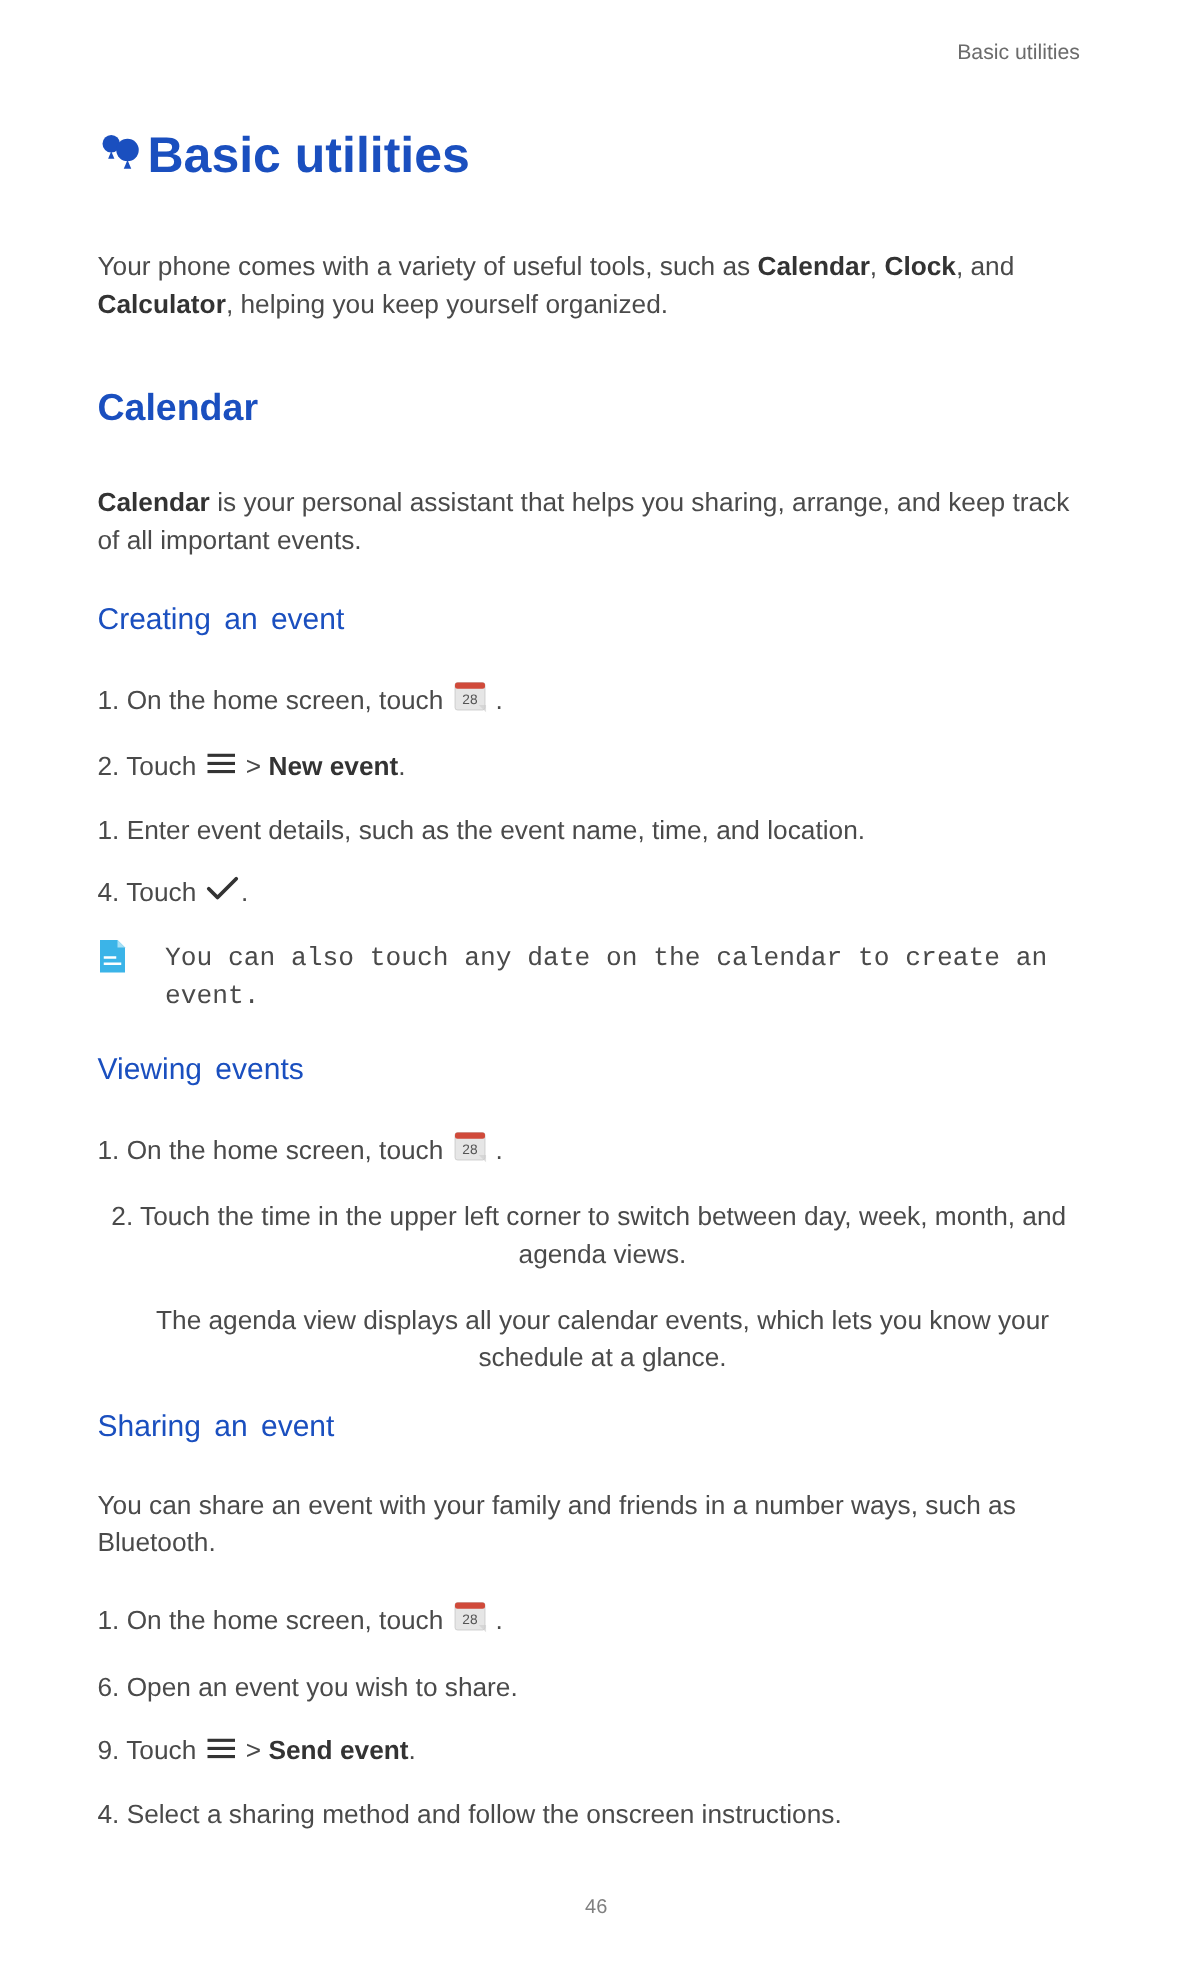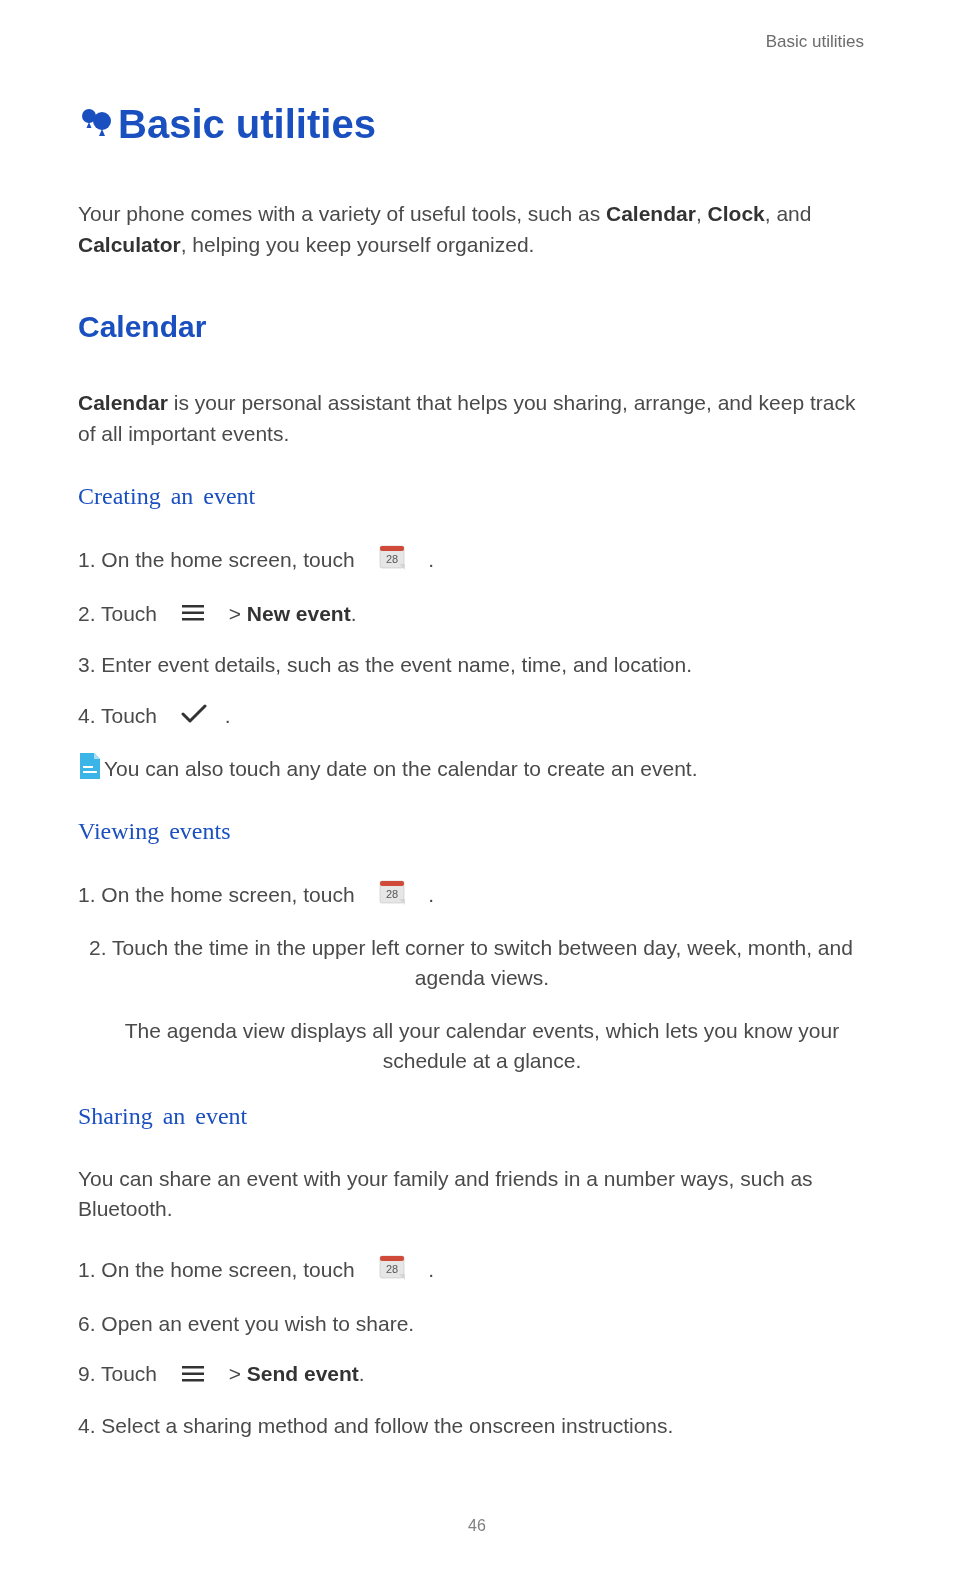--- a/index.html
+++ b/index.html
@@ -44,47 +44,47 @@
     font-weight: 700;
     color: #1a4fbf;
     padding-bottom: 40px;
   }
   .h3 {
     font-size: 24px;
     color: #1a4fbf;
     font-weight: 400;
     padding-bottom: 30px;
     word-spacing: 4px;
-    font-family: Liberation Serif, serif;
   }
   .body-text {
     padding-bottom: 30px;
   }
   .step {
     padding-bottom: 20px;
   }
   .step-continued {
     padding-left: 22px;
     padding-bottom: 22px;
     text-align: center;
   }
   .note {
     display: flex;
     align-items: flex-start;
-    gap: 2px;
+    gap: 30px;
     padding-bottom: 25px;
+    font-family: Liberation Mono, monospace;
   }
   .note-text {
     flex: 1;
     padding-top: 2px;
   }
   .inline-icon {
     display: inline-block;
     vertical-align: middle;
-    margin: 0 18px;
+    margin: 0 2px;
   }
   .page-number {
     position: absolute;
     bottom: 40px;
     left: 0;
     right: 0;
     text-align: center;
     font-size: 16px;
     color: #808080;
   }
@@ -141,21 +141,21 @@
     <span>2. Touch </span>
     <span class="inline-icon">
       <svg width="24" height="18" viewBox="0 0 24 18">
         <rect x="1" y="1" width="22" height="2.5" fill="#333"></rect>
         <rect x="1" y="7.5" width="22" height="2.5" fill="#333"></rect>
         <rect x="1" y="14" width="22" height="2.5" fill="#333"></rect>
       </svg>
     </span><span>  &gt; </span><b>New event</b><span>.</span>
   </div>
 
-  <div class="step">3. Enter event details, such as the event name, time, and location.</div>
+  <div class="step">1. Enter event details, such as the event name, time, and location.</div>
 
   <div class="step">
     <span>4. Touch </span>
     <span class="inline-icon">
       <svg width="26" height="20" viewBox="0 0 26 20">
         <path d="M 2 10 L 9 17 L 24 2" stroke="#333" stroke-width="3" fill="none" stroke-linecap="round" stroke-linejoin="round"></path>
       </svg>
     </span><span>.</span>
   </div>
 

